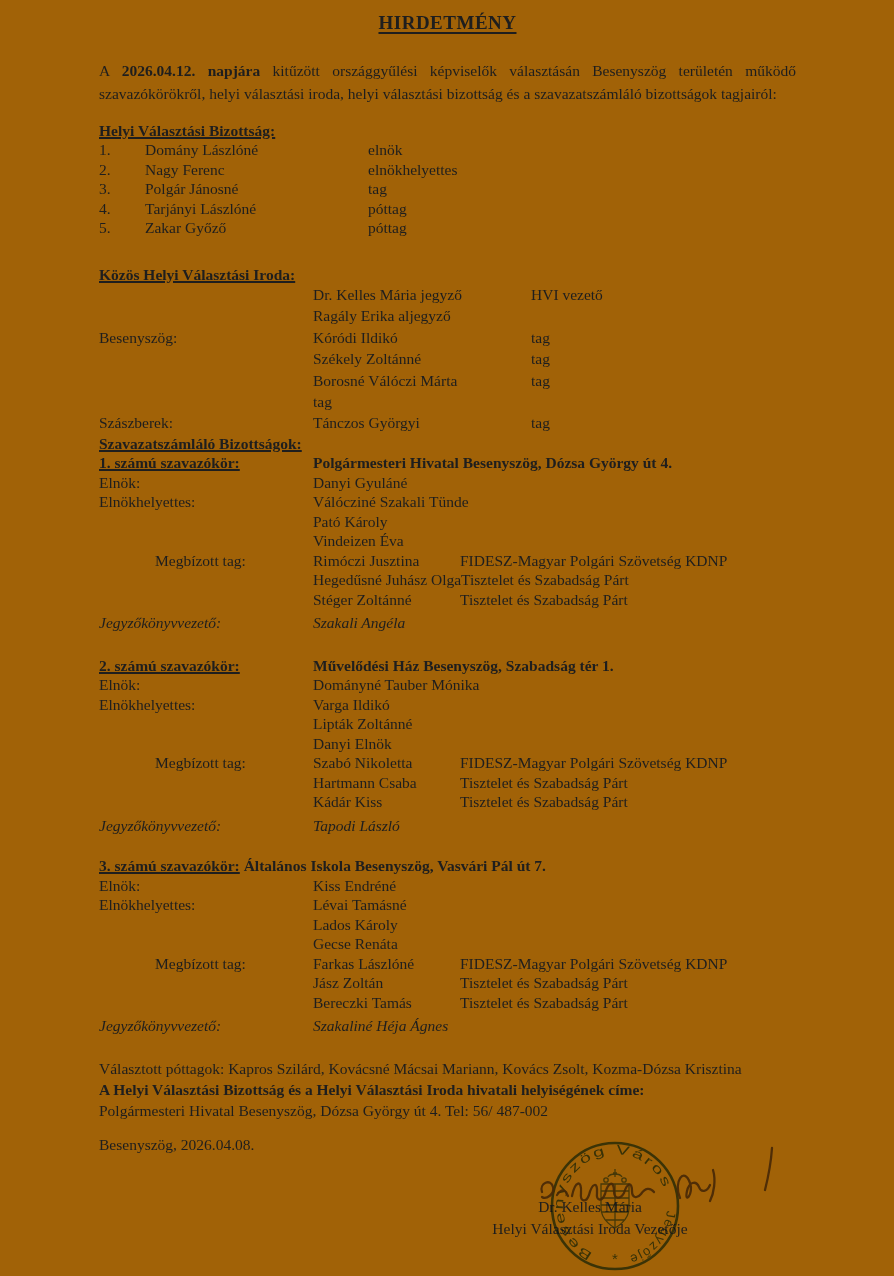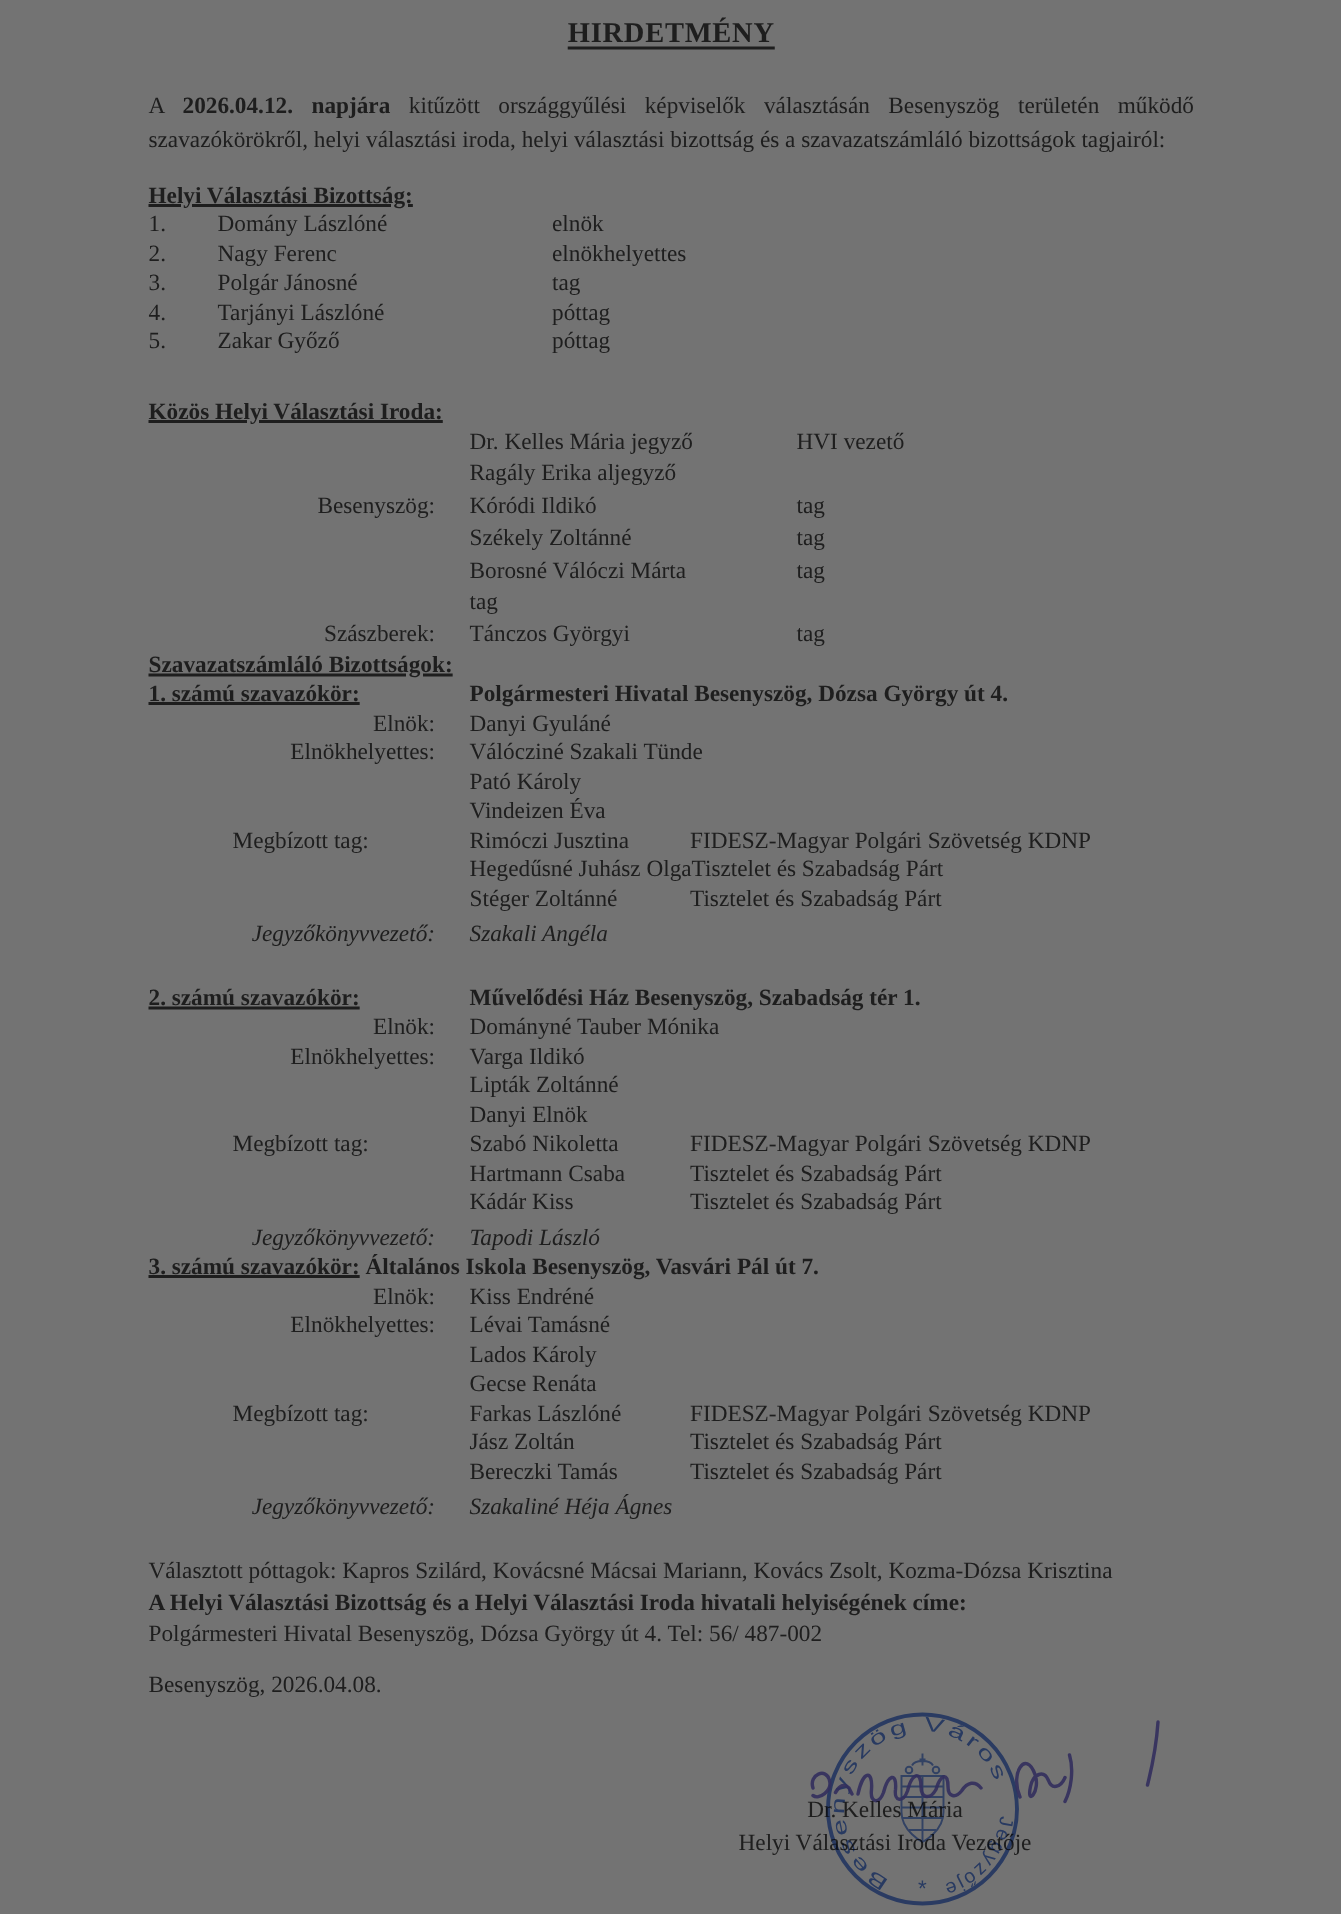--- a/index.html
+++ b/index.html
@@ -1,18 +1,18 @@
 <!DOCTYPE html>
 <html><head>
 <meta charset="utf-8">
 <style>
   html,body { margin:0; padding:0; background:#888; }
   .page {
     position:relative; width:894px; height:1276px; margin:0 auto;
-    background:#737373; overflow:hidden;
+    background:#a16207; overflow:hidden;
     font-family:"Liberation Serif","DejaVu Serif",serif;
     color:#1e1e1e;
   }
   .content { position:absolute; left:99px; top:12px; width:697px; font-size:15.5px; line-height:19.5px; }
 
   .title { text-align:center; font-size:19px; font-weight:bold; line-height:22px; letter-spacing:0.5px; }
   .title span { text-decoration:underline; text-decoration-thickness:2px; text-underline-offset:3px; }
 
   .intro { margin-top:25px; text-align:justify; line-height:23px; }
 
@@ -21,40 +21,40 @@
 
   
   .hvb-row { display:flex; }
   .hvb-num { width:46px; }
   .hvb-name { width:223px; }
   .hvb-role { flex:1; }
 
   
   .row { display:flex; }
   .lbl { width:214px; box-sizing:border-box; flex:none; }
-  .lbl.r { text-align:right; padding-right:23px; }
+  .lbl.r { padding-right:23px; }
   .lbl.megb { padding-left:56px; }
   .it { font-style:italic; }
   .ncol { min-width:147px; }
   .hvi-row { display:flex; line-height:21.4px; }
   .hvi-name { min-width:218px; }
   .hvi-role { flex:1; }
   .pcol { flex:1; }
 
   .hvi-block { margin-top:27px; }
   .sszb-head { margin-top:0; }
 
   .precinct .p-header { display:flex; font-weight:bold; }
   .precinct .p-label { width:214px; flex:none; }
   .precinct .p-label span, .precinct.inline .p-label-i span { text-decoration:underline; text-decoration-thickness:1.6px; }
   .precinct.inline .p-header { display:block; }
   .precinct.inline .p-label-i { display:inline; }
   .row.jz { margin-top:4px; }
   .p2 { margin-top:23px; }
-  .p3 { }
+  .p3 { margin-top:21px; }
 
   .closing { margin-top:22px; line-height:21.5px; }
   .addr-head { font-weight:bold; line-height:21px; }
   .addr-line { line-height:21px; }
   .date-line { margin-top:13px; line-height:21px; }
 
   .signer { position:absolute; left:430px; top:1196px; width:320px; text-align:center;
             font-size:15.5px; line-height:22px; z-index:2; }
 
   .stamp-wrap { position:absolute; left:520px; top:1128px; width:300px; height:148px; z-index:3;

